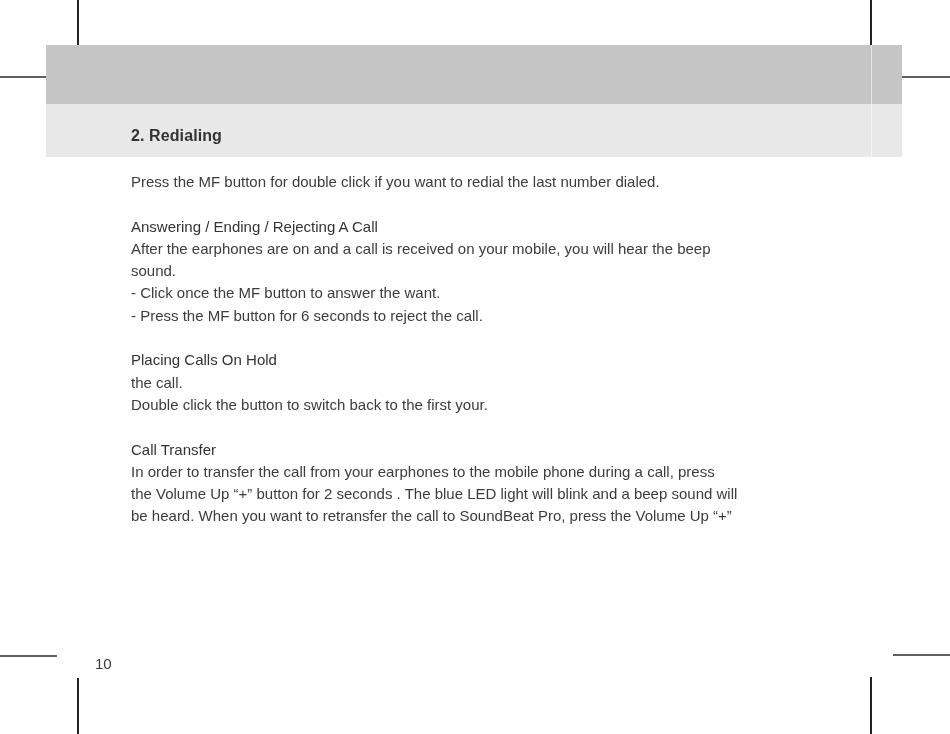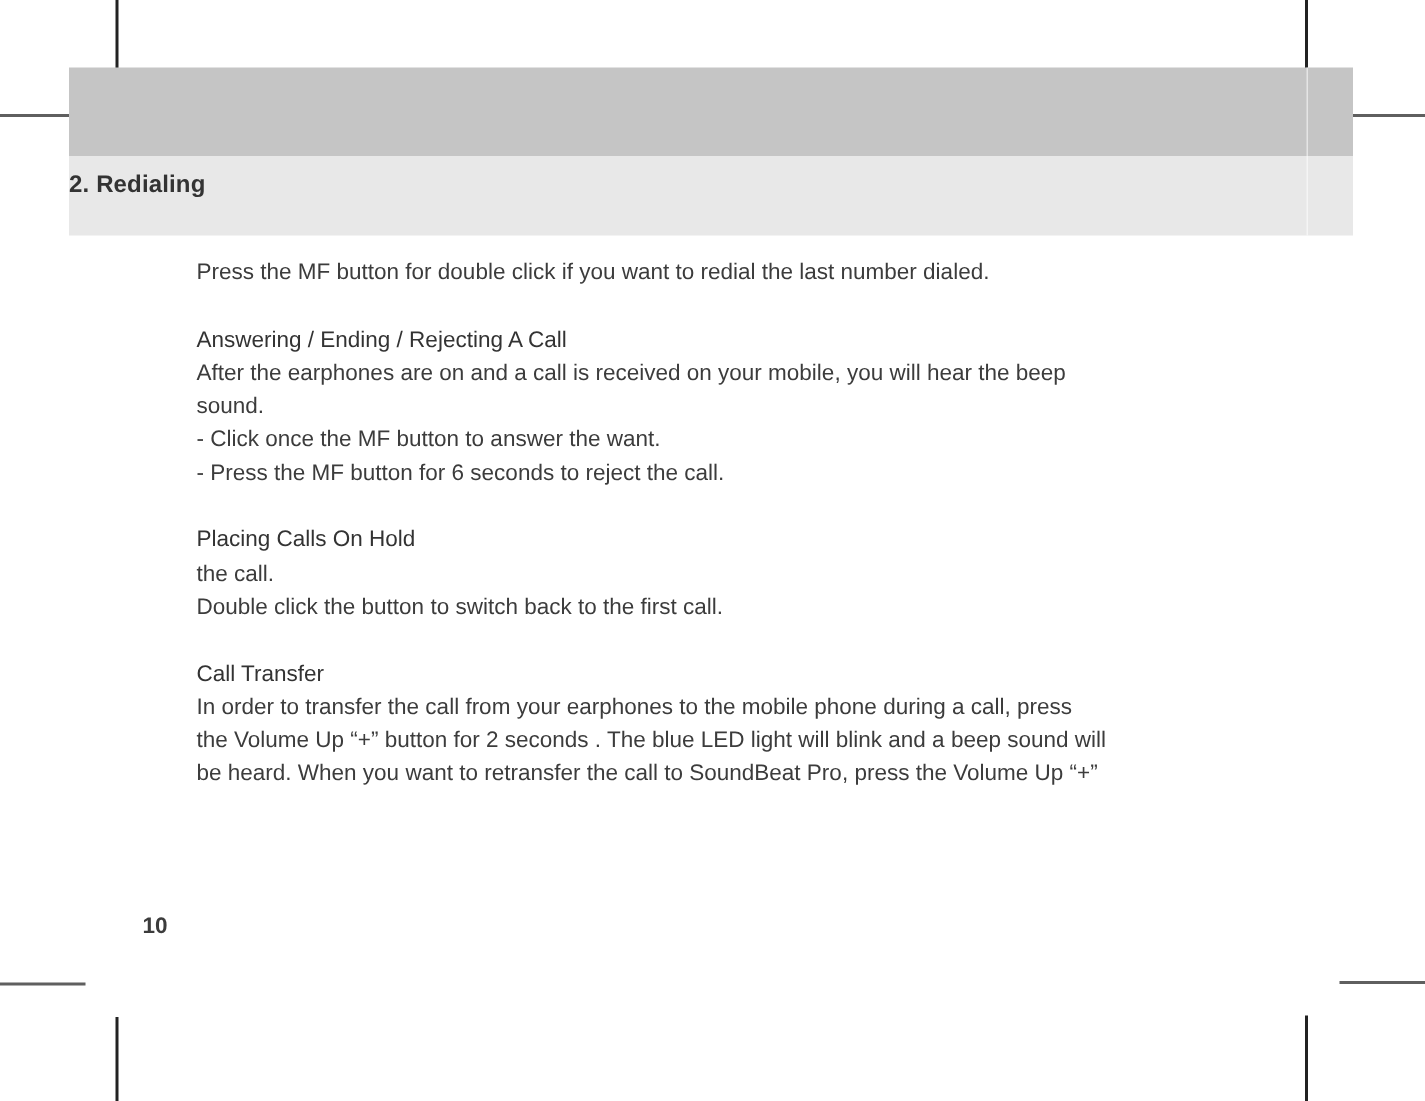--- a/index.html
+++ b/index.html
@@ -22,22 +22,22 @@
   }
   .band-dark {
     position: absolute; left: 46px; top: 45px;
     width: 856px; height: 59px;
     background: var(--band-dark);
   }
   .band-light {
     position: absolute; left: 46px; top: 104px;
     width: 856px; height: 53px;
     background: var(--band-light);
-    display: flex; 
-    padding-top: 11px;
+    display: flex; align-items: center;
+    padding-left: 85px; padding-top: 11px;
     box-sizing: border-box;
   }
   .section-title {
     font-size: 16px; font-weight: bold;
     color: var(--heading-text);
     letter-spacing: 0.1px;
   }
   .band-notch {
     position: absolute; left: 871px; top: 45px;
     width: 1px; height: 112px;
@@ -48,24 +48,23 @@
     width: 740px;
     font-size: 15px; line-height: 22.3px;
   }
   .content .line { white-space: pre; }
   .section { margin-top: 22.3px; }
   .section-heading {
     font-weight: normal;
     color: var(--heading-text);
   }
   .page-number {
-    position: absolute; left: 95px; top: 607px;
+    position: absolute; left: 95px; top: 653px;
     font-size: 15px; line-height: 22px;
     color: var(--body-text);
-    font-weight: bold;
   }
   .crop { position: absolute; }
   .crop.v { width: 2px; background: var(--crop-mark-vertical); }
   .crop.h { height: 2px; background: var(--crop-mark-horizontal); }
   .crop.tl-v { left: 77px;  top: 0;     height: 55px; }
   .crop.tr-v { left: 870px; top: 0;     height: 56px; }
   .crop.bl-v { left: 77px;  top: 678px; height: 56px; }
   .crop.br-v { left: 870px; top: 677px; height: 57px; }
   .crop.tl-h { left: 0;     top: 76px;  width: 57px; }
   .crop.tr-h { left: 893px; top: 76px;  width: 57px; }
@@ -97,21 +96,21 @@
     <div class="line section-heading">Answering / Ending / Rejecting A Call</div>
     <div class="line">After the earphones are on and a call is received on your mobile, you will hear the beep</div>
     <div class="line">sound.</div>
     <div class="line">- Click once the MF button to answer the want.</div>
     <div class="line">- Press the MF button for 6 seconds to reject the call.</div>
   </div>
 
   <div class="section">
     <div class="line section-heading">Placing Calls On Hold</div>
     <div class="line">the call.</div>
-    <div class="line">Double click the button to switch back to the first call.</div>
+    <div class="line">Double click the button to switch back to the first your.</div>
   </div>
 
   <div class="section">
     <div class="line section-heading">Call Transfer</div>
     <div class="line">In order to transfer the call from your earphones to the mobile phone during a call, press</div>
     <div class="line">the Volume Up “+” button for 2 seconds . The blue LED light will blink and a beep sound will</div>
     <div class="line">be heard. When you want to retransfer the call to SoundBeat Pro, press the Volume Up “+”</div>
   </div>
 </div>
 

